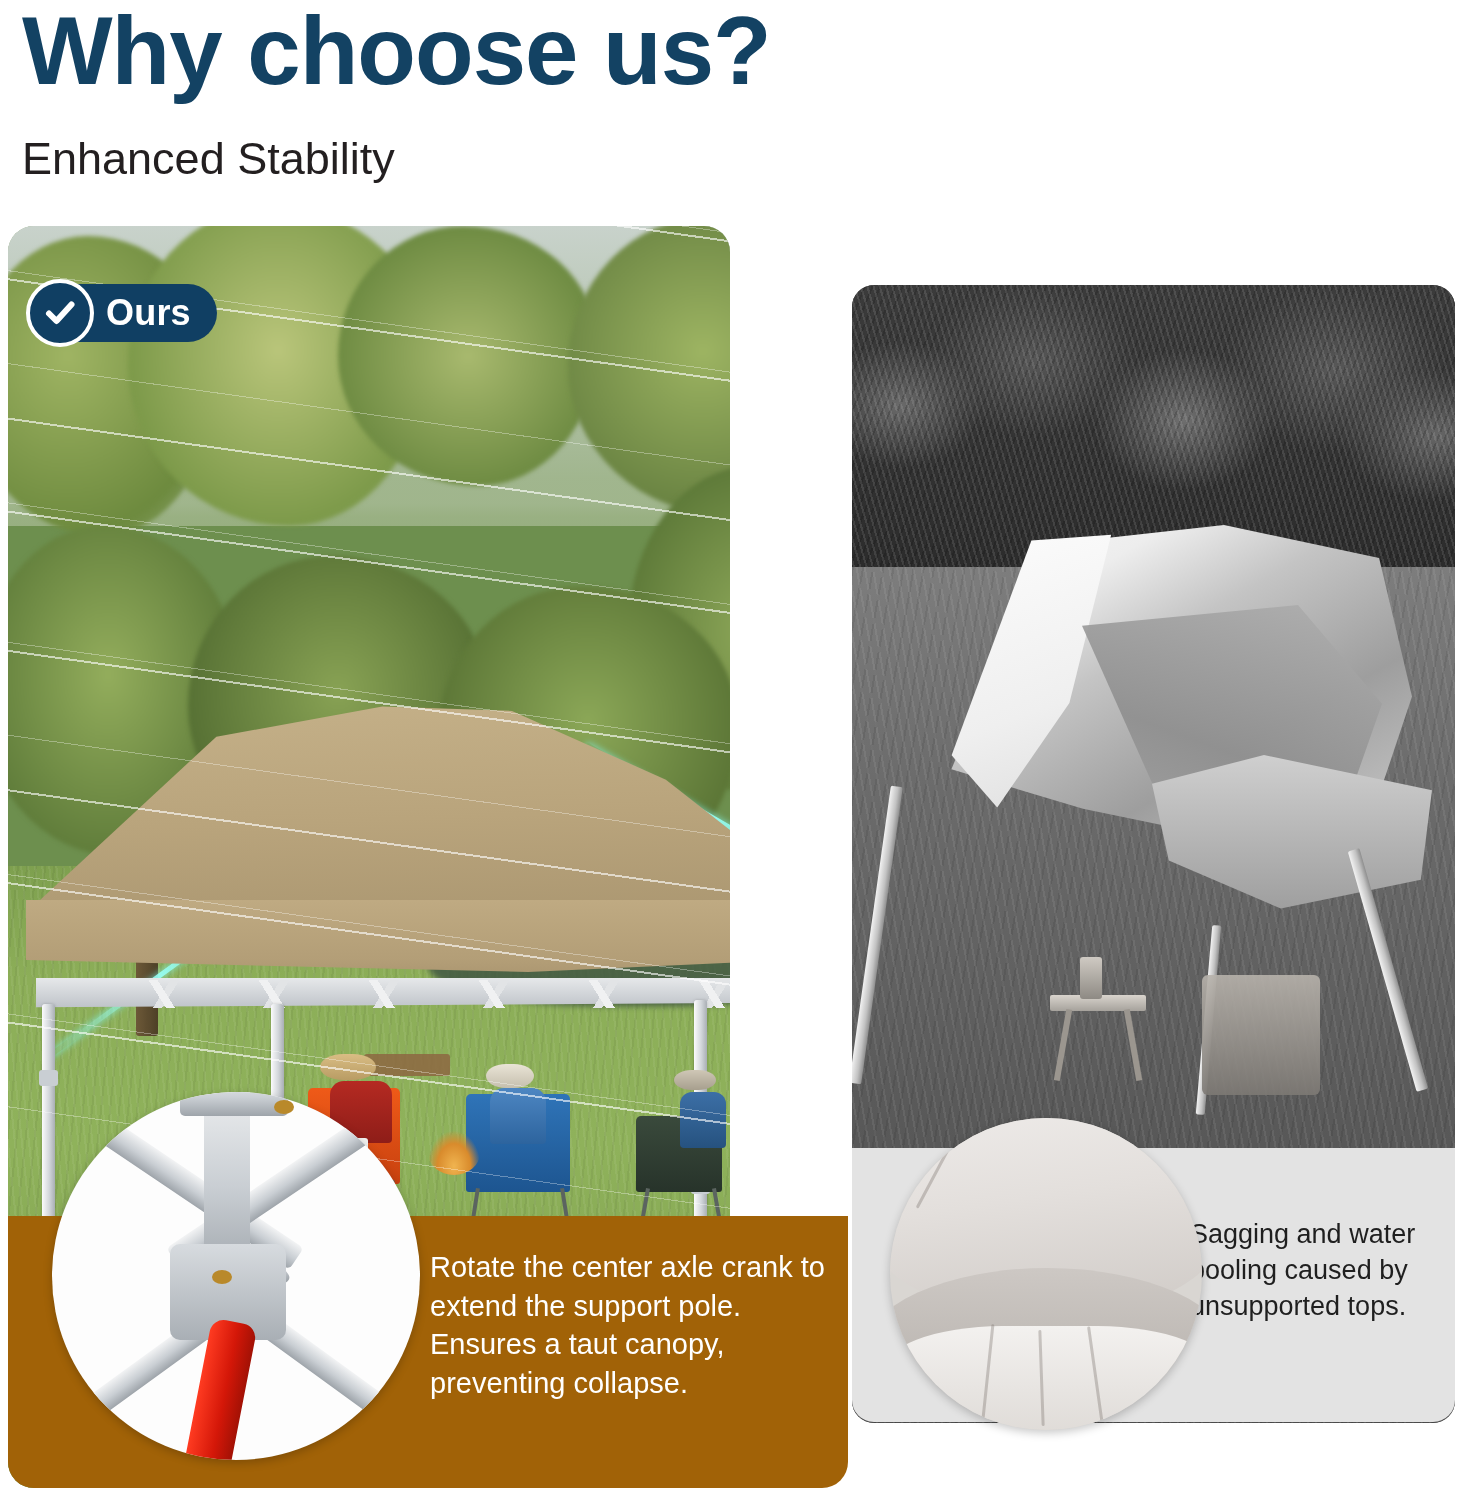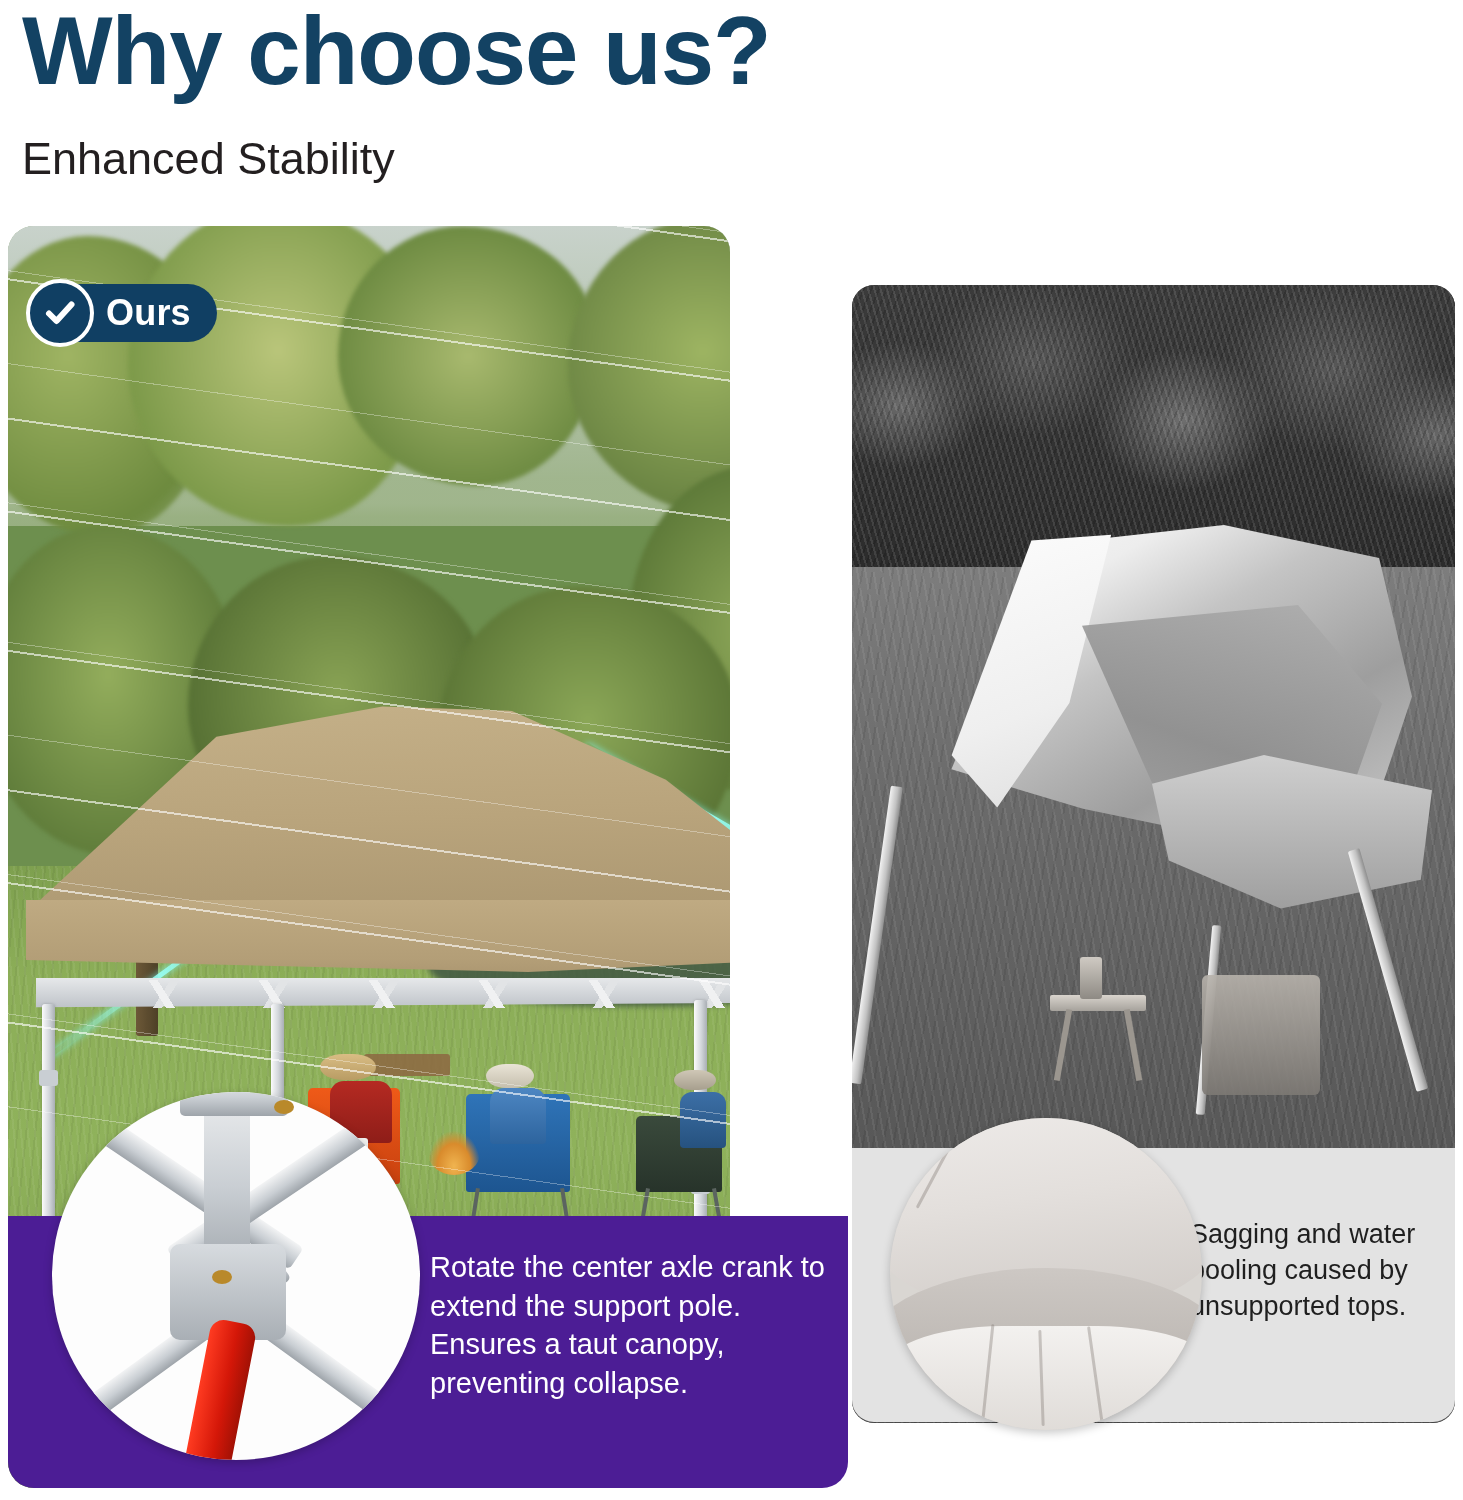--- a/index.html
+++ b/index.html
@@ -213,21 +213,21 @@
   }
   #badge-ours .badge-mark{ background:#103f63; }
   #badge-others .badge-mark{ background:#6c6c6c; }
   .badge-label{
     margin-left:76px; color:#ffffff; font-size:36px; font-weight:bold; letter-spacing:.2px;
   }
 
   
   #caption-ours{
     position:absolute; left:8px; top:1216px; width:840px; height:272px;
-    background:#4c1d95; border-radius:0 0 26px 26px; z-index:4;
+    background:#a16207; border-radius:0 0 26px 26px; z-index:4;
   }
   #caption-ours-text{
     position:absolute; left:422px; top:32px; width:400px;
     color:#ffffff; font-size:29px; line-height:1.33;
   }
   #caption-others{
     position:absolute; left:852px; top:1148px; width:603px; height:274px;
     background:#e3e3e3; border-radius:0 0 22px 22px; z-index:4;
   }
   #caption-others-text{

